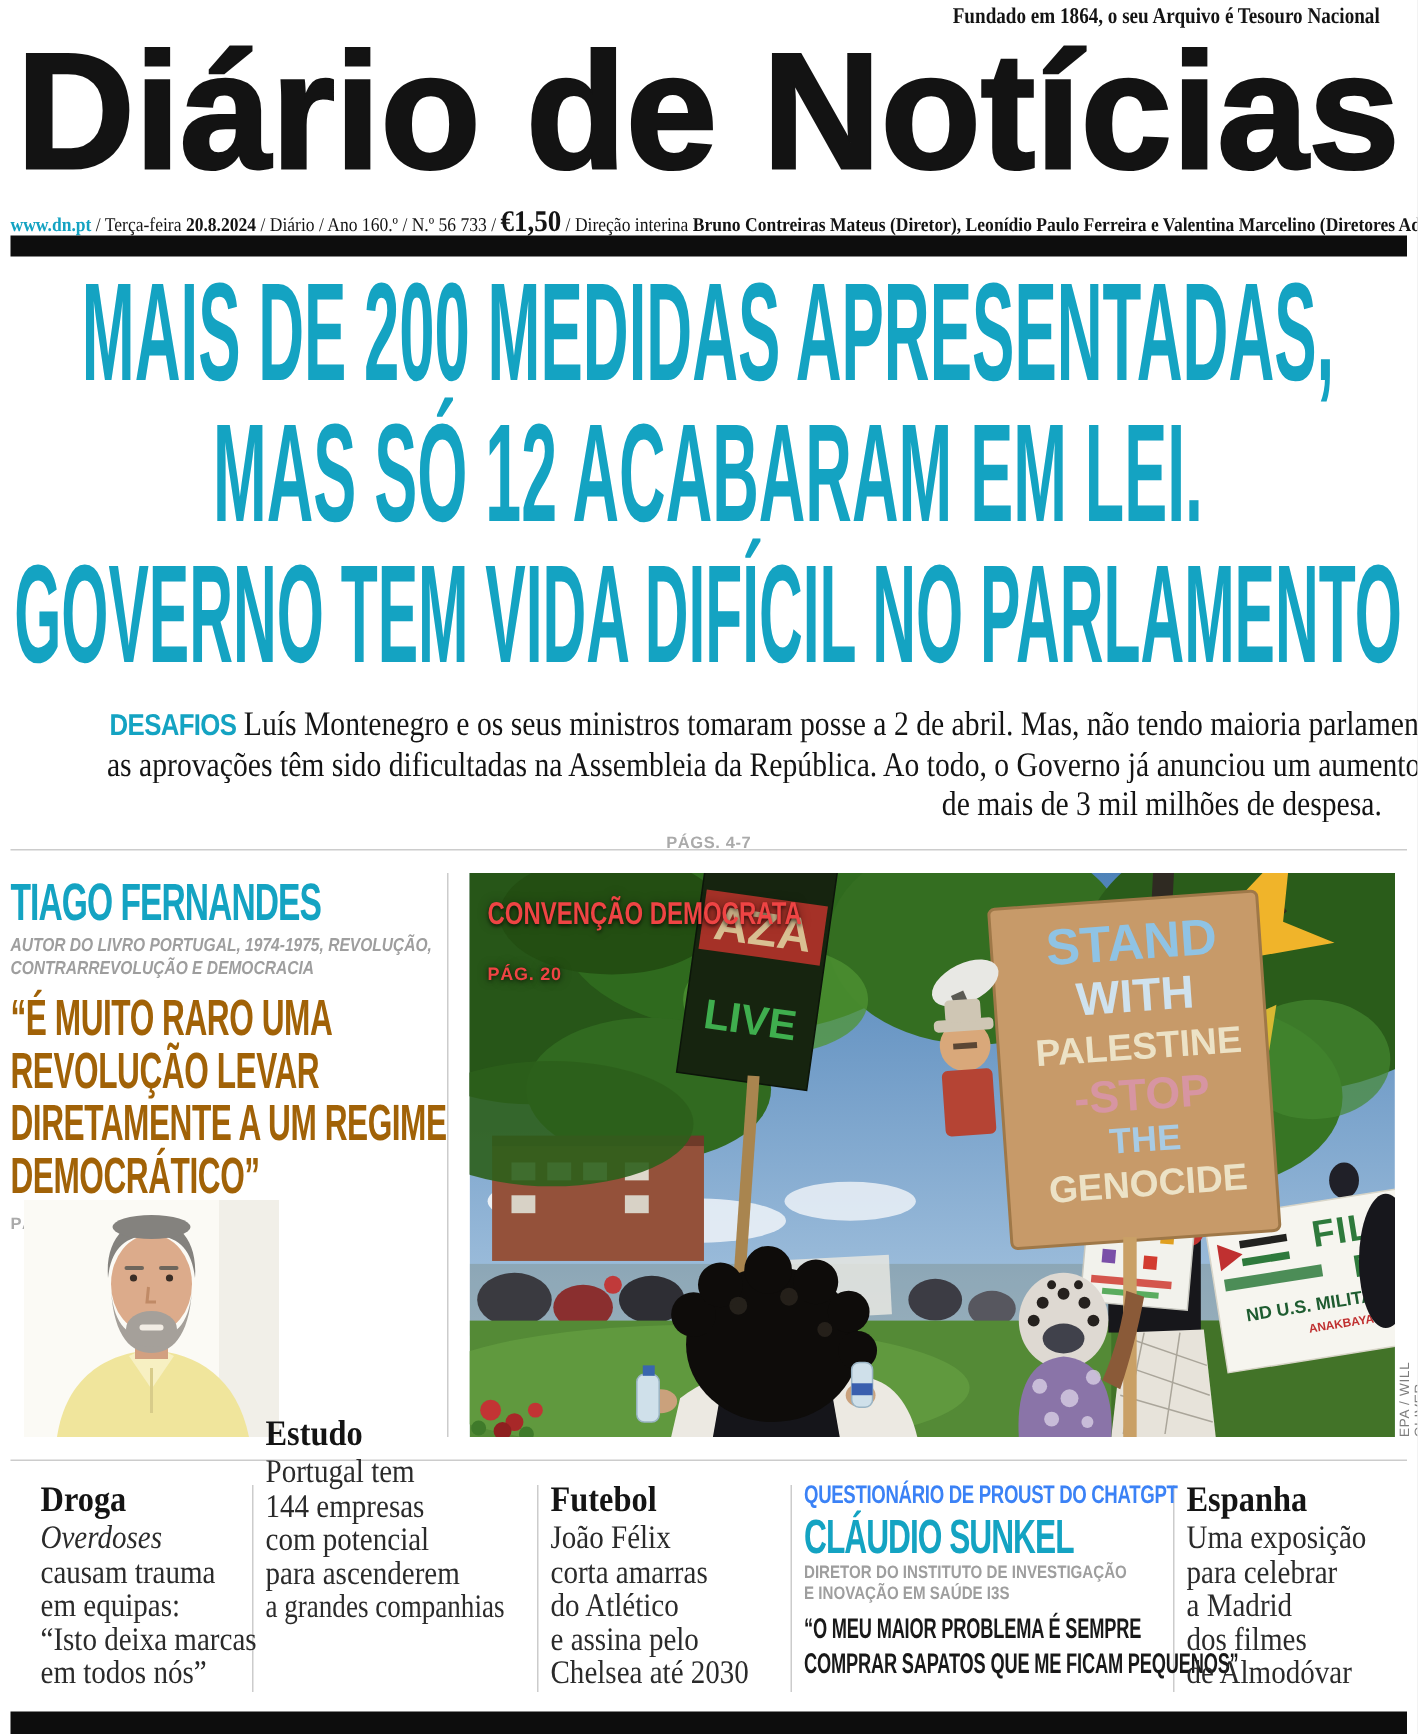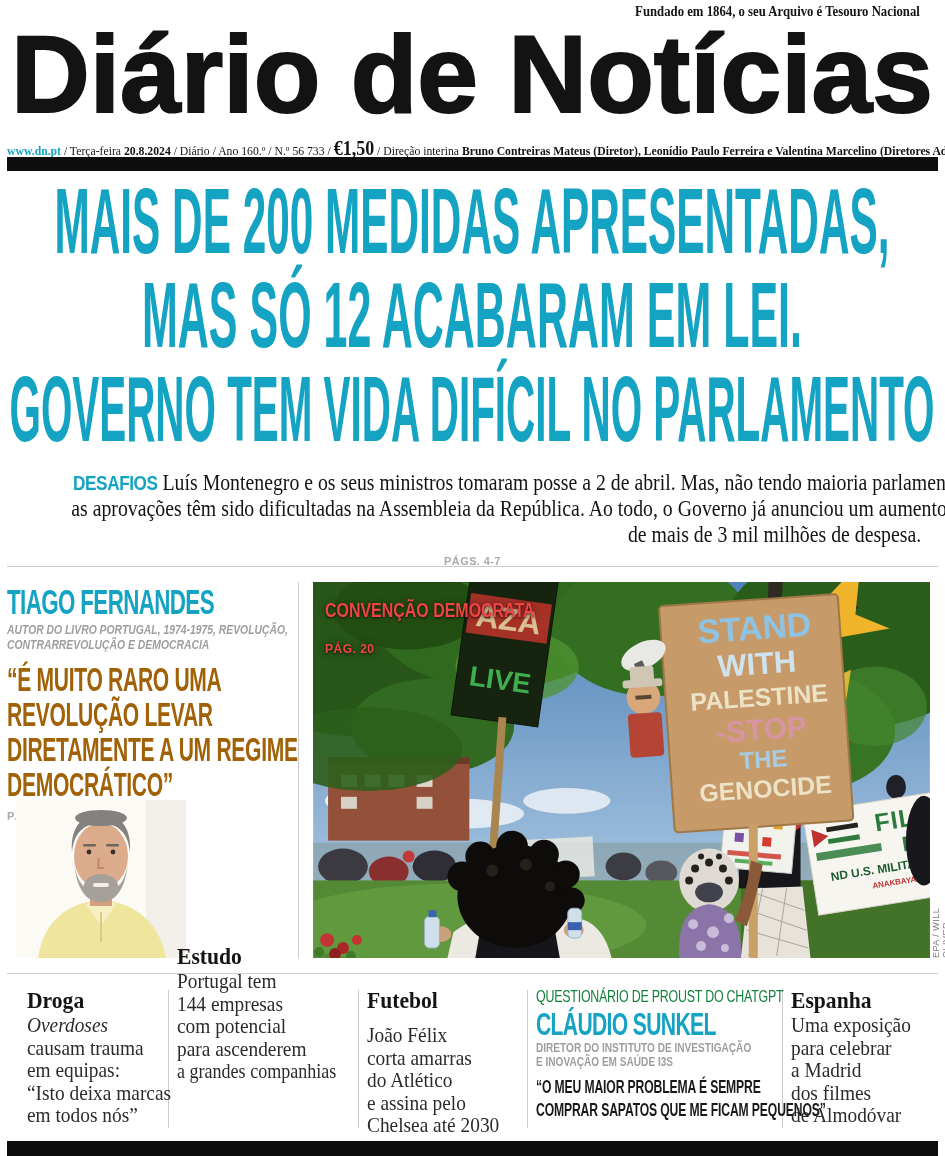--- a/index.html
+++ b/index.html
@@ -352,32 +352,32 @@
       <span class="sx" style="transform:scaleX(.88);">144 empresas</span><br>
       <span class="sx" style="transform:scaleX(.88);">com potencial</span><br>
       <span class="sx" style="transform:scaleX(.88);">para ascenderem</span><br>
       <span class="sx" style="transform:scaleX(.82);">a grandes companhias</span>
     </div>
   </div>
   <div class="abs pg" style="left:177px;top:1122px;">PÁG. 17</div>
 
   <div class="abs" style="left:367px;top:988px;width:155px;">
     <div class="b-title"><span class="sx" style="transform:scaleX(.9);">Futebol</span></div>
-    <div class="b-line" style="margin-top:12px;">
+    <div class="b-line" style="margin-top:2px;">
       <span class="sx" style="transform:scaleX(.88);">João Félix</span><br>
       <span class="sx" style="transform:scaleX(.88);">corta amarras</span><br>
       <span class="sx" style="transform:scaleX(.88);">do Atlético</span><br>
       <span class="sx" style="transform:scaleX(.88);">e assina pelo</span><br>
       <span class="sx" style="transform:scaleX(.88);">Chelsea até 2030</span>
     </div>
   </div>
   <div class="abs pg" style="left:367px;top:1122px;text-align:right;">PÁG. 24</div>
 
   <div class="abs" style="left:536px;top:988px;width:240px;">
-    <div style="font-size:17px;font-weight:400;color:#15803d;line-height:18px;">
+    <div style="font-size:17px;font-weight:700;color:#3b82f6;line-height:18px;">
       <span class="sx" style="transform:scaleX(.73);letter-spacing:-.3px;">QUESTIONÁRIO DE PROUST DO CHATGPT</span>
     </div>
     <div style="font-size:32px;font-weight:bold;line-height:32px;margin-top:2px;">
       <span class="sx teal" style="transform:scaleX(.66);letter-spacing:-1px;">CLÁUDIO SUNKEL</span>
     </div>
     <div class="gray" style="font-size:12px;font-weight:bold;line-height:13.5px;margin-top:2px;">
       <span class="sx" style="transform:scaleX(.84);">DIRETOR DO INSTITUTO DE INVESTIGAÇÃO</span><br>
       <span class="sx" style="transform:scaleX(.84);">E INOVAÇÃO EM SAÚDE I3S</span>
     </div>
     <div style="font-size:19px;font-weight:700;line-height:23px;margin-top:6px;color:#191919;">

